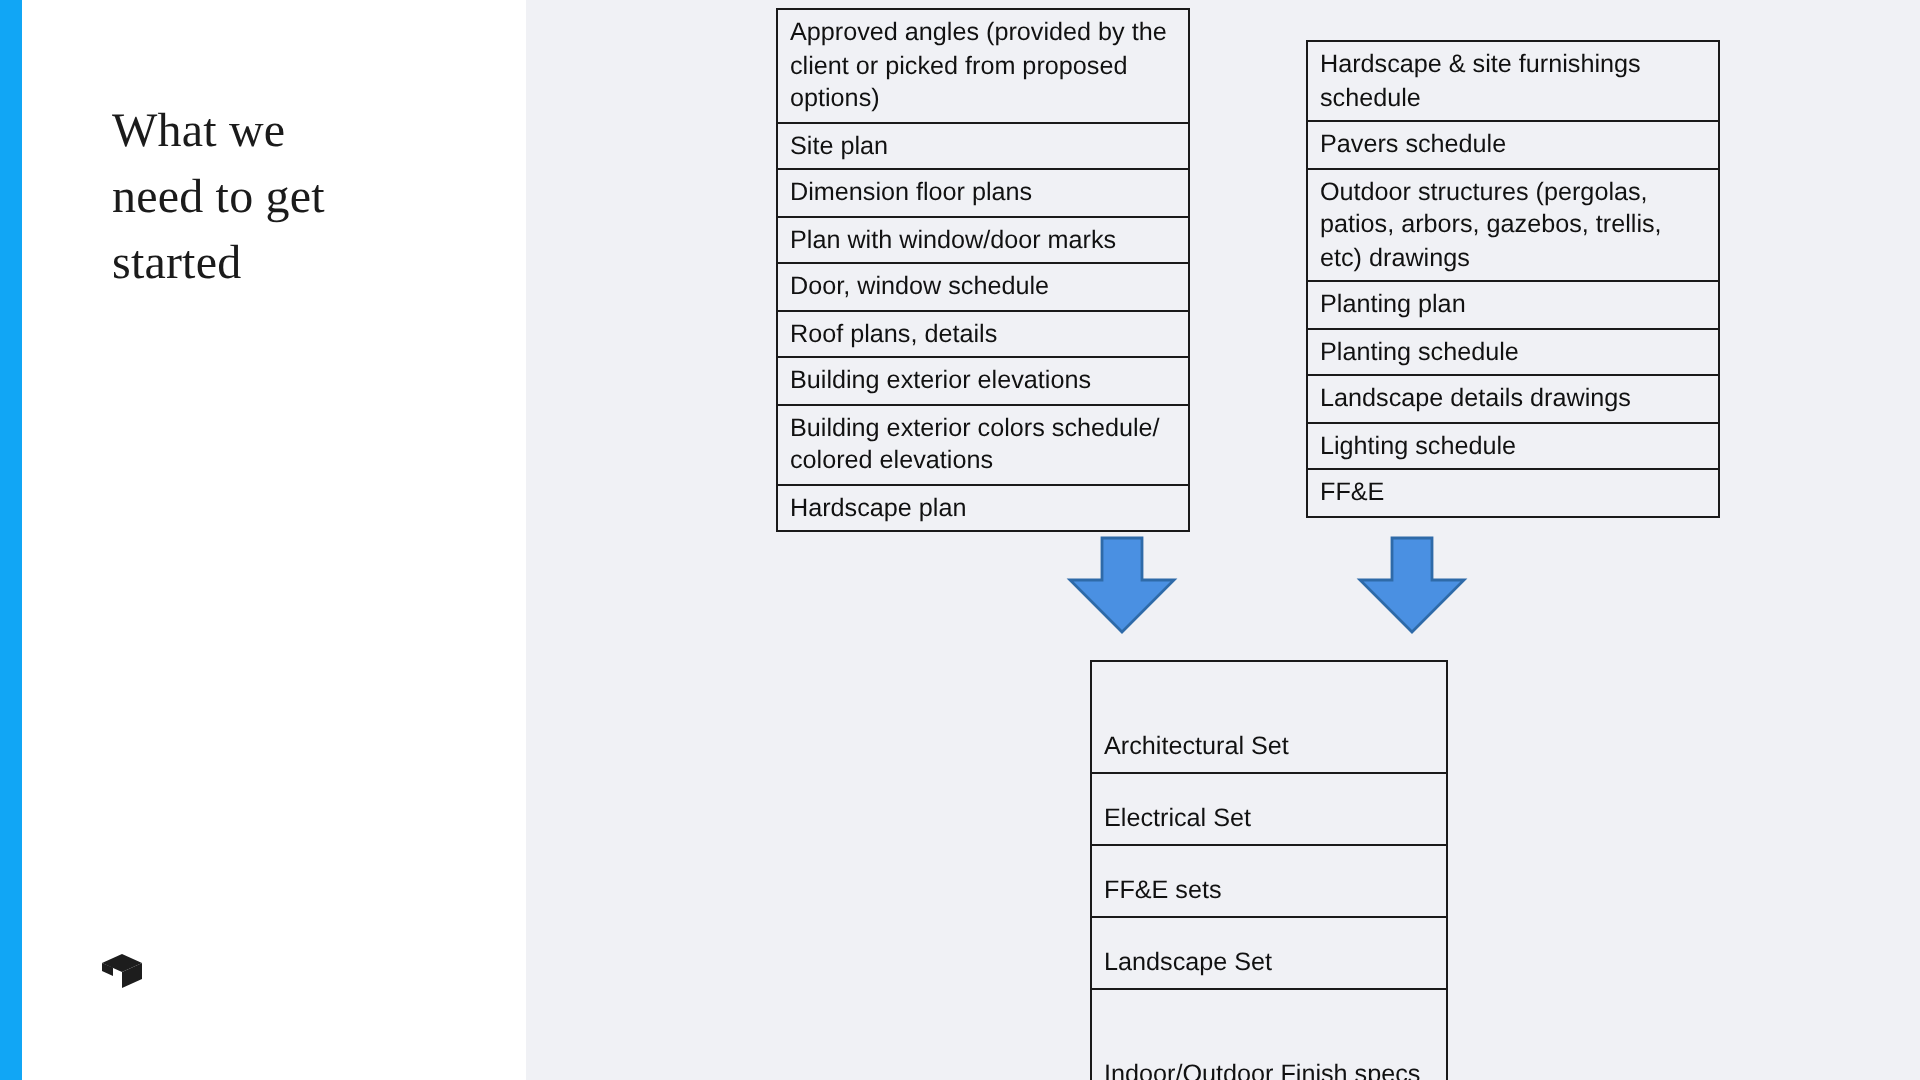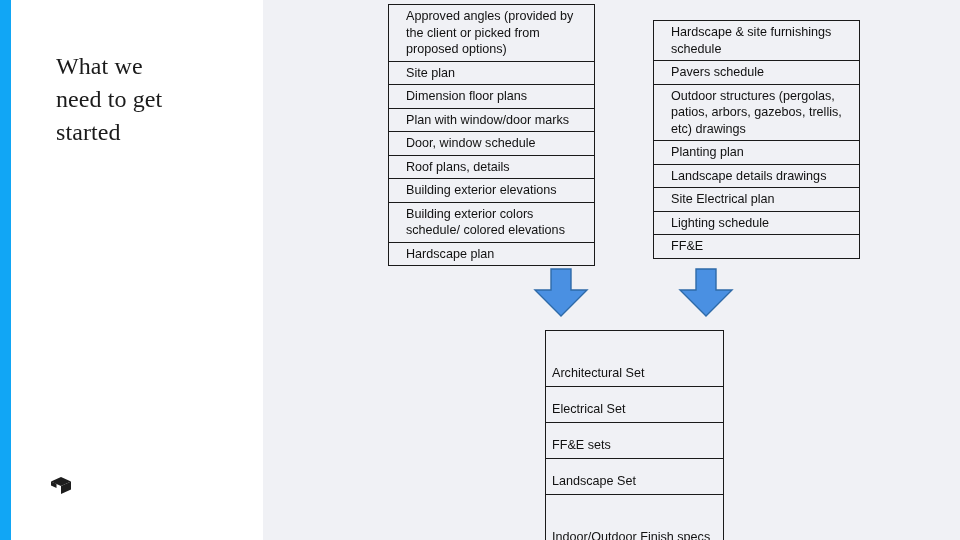--- a/index.html
+++ b/index.html
@@ -61,21 +61,21 @@
     position: absolute;
     border-collapse: collapse;
     background: transparent;
     table-layout: fixed;
   }
   .doc-table td {
     border: 1.3px solid #1a1a1a;
     font-size: 12.6px;
     line-height: 16.5px;
     color: #111111;
-    padding: 3px 5px 3px 17px;
+    padding: 3px 5px 3px 6px;
     vertical-align: top;
     background: transparent;
   }
   #table-architectural {
     left: 388px;
     top: 4px;
     width: 207px;
   }
   #table-landscape {
     left: 653px;
@@ -167,24 +167,24 @@
       <tr>
         <td>Pavers schedule</td>
       </tr>
       <tr>
         <td>Outdoor structures (pergolas, patios, arbors, gazebos, trellis, etc) drawings</td>
       </tr>
       <tr>
         <td>Planting plan</td>
       </tr>
       <tr>
+        <td>Planting schedule</td>
+      </tr>
+      <tr>
         <td>Landscape details drawings</td>
-      </tr>
-      <tr>
-        <td>Site Electrical plan</td>
       </tr>
       <tr>
         <td>Lighting schedule</td>
       </tr>
       <tr>
         <td>FF&amp;E</td>
       </tr>
     </tbody>
   </table>
 

